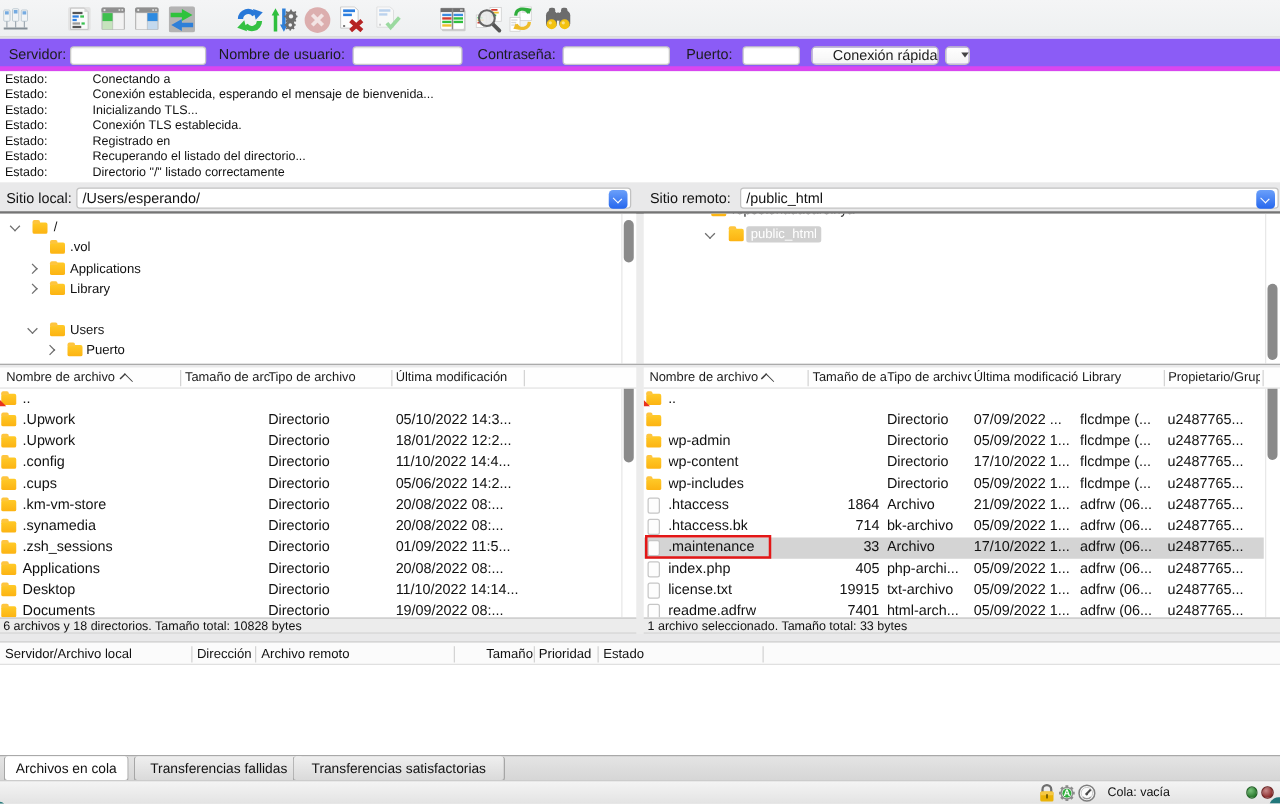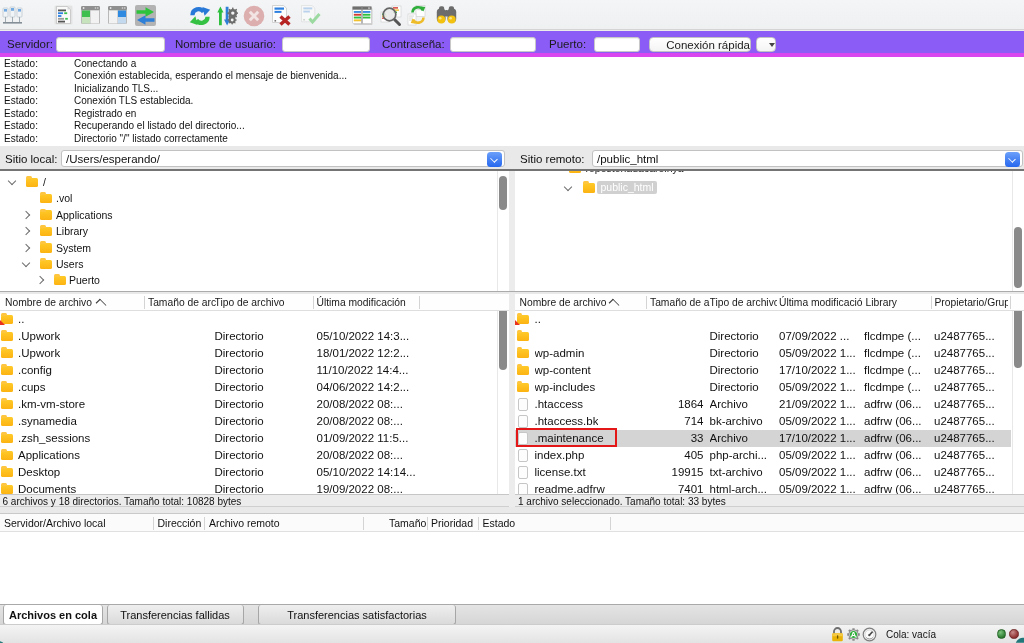--- a/index.html
+++ b/index.html
@@ -57,21 +57,21 @@
 .pstat {position:absolute;top:493.5px;height:13.5px;background:#ececec;border-top:1px solid #c6c6c6;border-bottom:1px solid #cfcfcf;font-size:10px;line-height:12px;}
 
 #qgap {position:absolute;left:0;top:507px;width:1024px;height:6px;background:#e9e9ea;}
 #qhead {position:absolute;left:0;top:513px;width:1024px;height:18.5px;background:#fbfbfb;border-top:1px solid #c9c9c9;border-bottom:1px solid #e0e0e0;font-size:10.5px;}
 #qhead .h {position:absolute;top:3px;}
 #qhead .div {position:absolute;top:2.5px;height:13px;width:1px;background:#d4d4d4;}
 #qbody {position:absolute;left:0;top:531.5px;width:1024px;height:72.5px;background:#fff;}
 
 #tabs {position:absolute;left:0;top:604px;width:1024px;height:19.5px;background:linear-gradient(#e4e4e4,#d6d6d6);border-top:1px solid #a9a9a9;font-size:11px;}
 .tab {position:absolute;top:0px;height:19.5px;border:1px solid #a6a6a6;border-top:none;border-radius:3px;background:linear-gradient(#efefef,#dadada);text-align:center;line-height:20.5px;}
-.tab.active {background:#fff;font-weight:bold;}
+.tab.active {background:#fff;font-weight:normal;}
 
 #sbar {position:absolute;left:0;top:623.5px;width:1024px;height:19.5px;background:linear-gradient(#f4f4f4,#e3e3e3);border-top:1px solid #cccccc;font-size:10px;}
 .dot {position:absolute;width:9.5px;height:9.5px;border-radius:50%;top:4.7px;}
 </style></head>
 <body>
 <div id="toolbar">
 <svg style="left:2px;top:6px" width="21" height="21" viewBox="0 0 21 21" opacity="0.8">
   <g stroke="#9fb0bd" stroke-width="0.6" fill="#f2f5f7">
     <rect x="1" y="2" width="5" height="9" rx="0.8"></rect>
         <rect x="8" y="1" width="5" height="10" rx="0.8"></rect>
@@ -287,25 +287,20 @@
   <div class="trow" style="top:36.3px">
       <span class="chev closed" style="left:23px;top:5px"></span>
       <span class="folder" style="left:40px"></span>
       <span style="position:absolute;left:56px">Applications</span>
     </div>
   <div class="trow" style="top:52.7px">
       <span class="chev closed" style="left:23px;top:5px"></span>
       <span class="folder" style="left:40px"></span>
       <span style="position:absolute;left:56px">Library</span>
     </div>
-  <div class="trow" style="top:69.1px">
-      <span class="chev closed" style="left:23px;top:5px"></span>
-      <span class="folder" style="left:40px"></span>
-      <span style="position:absolute;left:56px">System</span>
-    </div>
   <div class="trow" style="top:85.5px">
       <span class="chev open" style="left:23px;top:4px"></span>
       <span class="folder" style="left:40px"></span>
       <span style="position:absolute;left:56px">Users</span>
     </div>
   <div class="trow" style="top:101.9px">
       <span class="chev closed" style="left:37px;top:5px"></span>
       <span class="folder" style="left:54px"></span>
       <span style="position:absolute;left:69px">Puerto</span>
     </div>
@@ -369,21 +364,21 @@
   <div class="frow" style="top:51.1px">
       <span class="folder" style="left:1px"></span>
       <span class="fitem" style="left:18px">.config</span>
       <span class="fitem" style="left:214.5px">Directorio</span>
       <span class="fitem" style="left:316.5px">11/10/2022 14:4...</span>
     </div>
   <div class="frow" style="top:68.1px">
       <span class="folder" style="left:1px"></span>
       <span class="fitem" style="left:18px">.cups</span>
       <span class="fitem" style="left:214.5px">Directorio</span>
-      <span class="fitem" style="left:316.5px">04/06/2022 14:2...</span>
+      <span class="fitem" style="left:316.5px">05/06/2022 14:2...</span>
     </div>
   <div class="frow" style="top:85.1px">
       <span class="folder" style="left:1px"></span>
       <span class="fitem" style="left:18px">.km-vm-store</span>
       <span class="fitem" style="left:214.5px">Directorio</span>
       <span class="fitem" style="left:316.5px">20/08/2022 08:...</span>
     </div>
   <div class="frow" style="top:102.1px">
       <span class="folder" style="left:1px"></span>
       <span class="fitem" style="left:18px">.synamedia</span>
@@ -399,21 +394,21 @@
   <div class="frow" style="top:136.1px">
       <span class="folder" style="left:1px"></span>
       <span class="fitem" style="left:18px">Applications</span>
       <span class="fitem" style="left:214.5px">Directorio</span>
       <span class="fitem" style="left:316.5px">20/08/2022 08:...</span>
     </div>
   <div class="frow" style="top:153.1px">
       <span class="folder" style="left:1px"></span>
       <span class="fitem" style="left:18px">Desktop</span>
       <span class="fitem" style="left:214.5px">Directorio</span>
-      <span class="fitem" style="left:316.5px">05/10/2022 14:14...</span>
+      <span class="fitem" style="left:316.5px">11/10/2022 14:14...</span>
     </div>
   <div class="frow" style="top:170.1px">
       <span class="folder" style="left:1px"></span>
       <span class="fitem" style="left:18px">Documents</span>
       <span class="fitem" style="left:214.5px">Directorio</span>
       <span class="fitem" style="left:316.5px">19/09/2022 08:...</span>
     </div>
   <div class="sbtrack" style="left:497px;top:0;height:182.5px"></div>
   <div class="sbthumb" style="left:499px;top:-16px;height:75px"></div>
 </div>
@@ -530,21 +525,21 @@
   <span class="div" style="left:427px"></span>
   <span class="h" style="left:431px">Prioridad</span>
   <span class="div" style="left:477.5px"></span>
   <span class="h" style="left:482.5px">Estado</span>
   <span class="div" style="left:610px"></span>
 </div>
 <div id="qbody"></div>
 <div id="tabs">
   <span class="tab active" style="left:3px;width:100px">Archivos en cola</span>
   <span class="tab" style="left:106.5px;width:137px">Transferencias fallidas</span>
-  <span class="tab" style="left:258px;width:198px">Transferencias satisfactorias</span>
+  <span class="tab" style="left:234px;width:170px">Transferencias satisfactorias</span>
 </div>
 <div id="sbar">
   <svg style="position:absolute;left:830px;top:2.5px" width="15" height="15" viewBox="0 0 15 15">
     <path d="M4 7V4.5a3.5 3.5 0 0 1 7 0V7" fill="none" stroke="#6e6e6e" stroke-width="1.8"></path>
     <rect x="2.2" y="6.2" width="10.6" height="8" rx="1.2" fill="#eab308"></rect>
     <rect x="2.2" y="6.2" width="10.6" height="3" rx="1.2" fill="#f6c945"></rect>
     <rect x="6.9" y="8.2" width="1.4" height="3.6" rx="0.7" fill="#6b5500"></rect>
   </svg>
   <svg style="position:absolute;left:845.5px;top:2.5px" width="15" height="15" viewBox="0 0 15 15">
     <g stroke="#8b8b8b" stroke-width="2.3">

